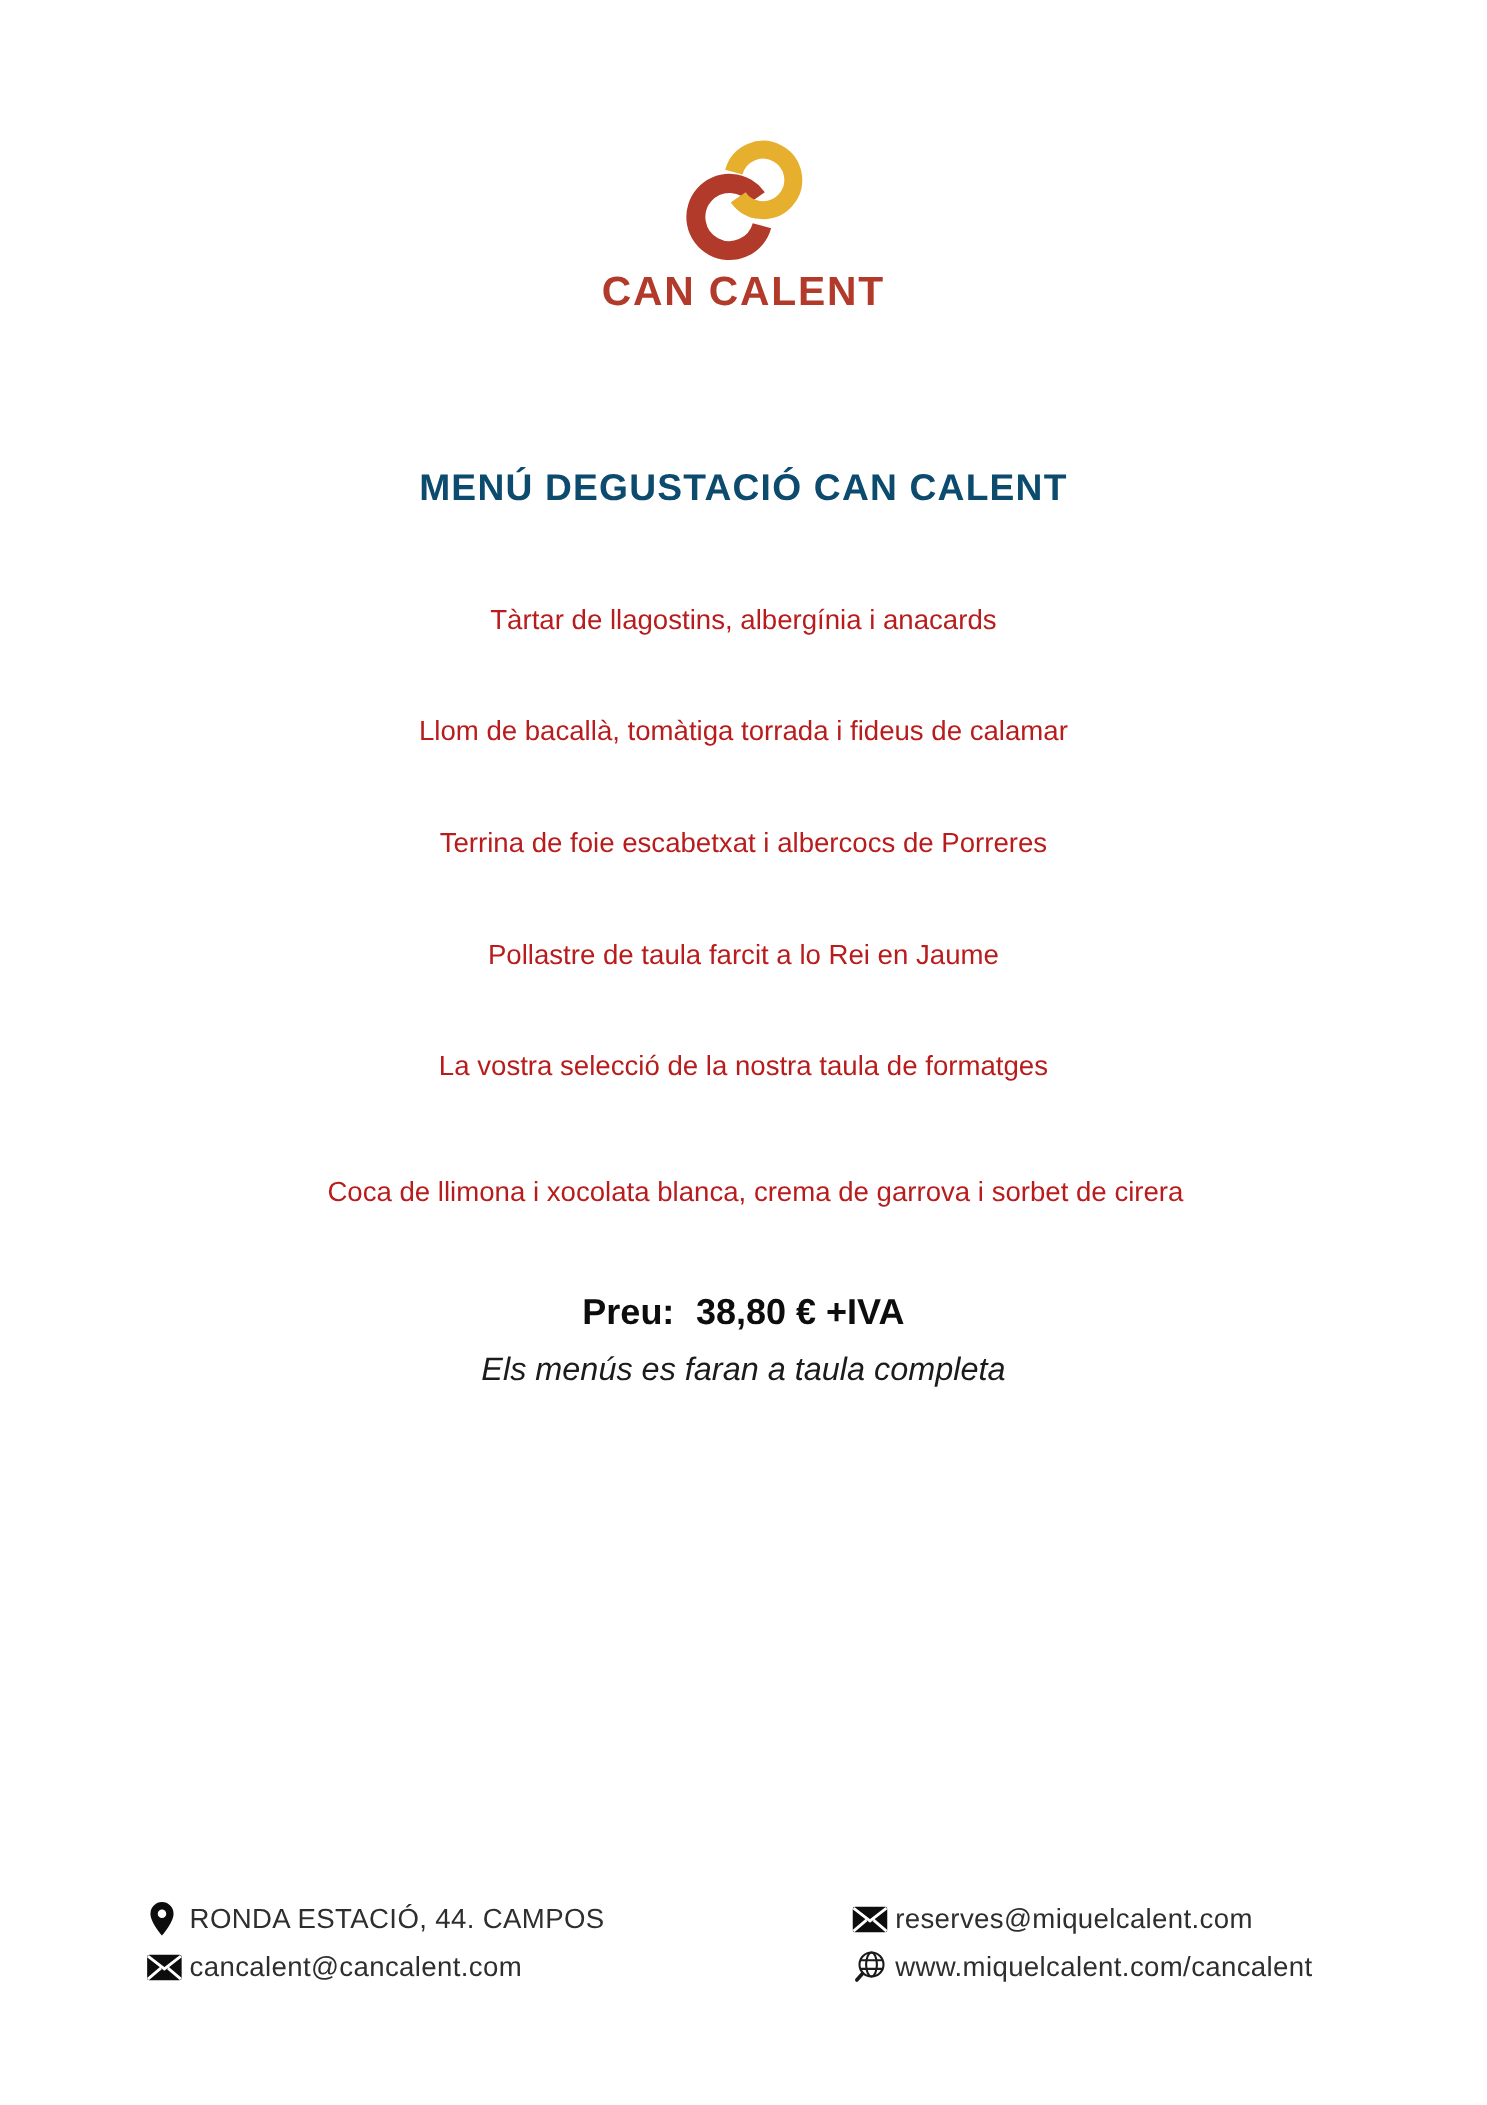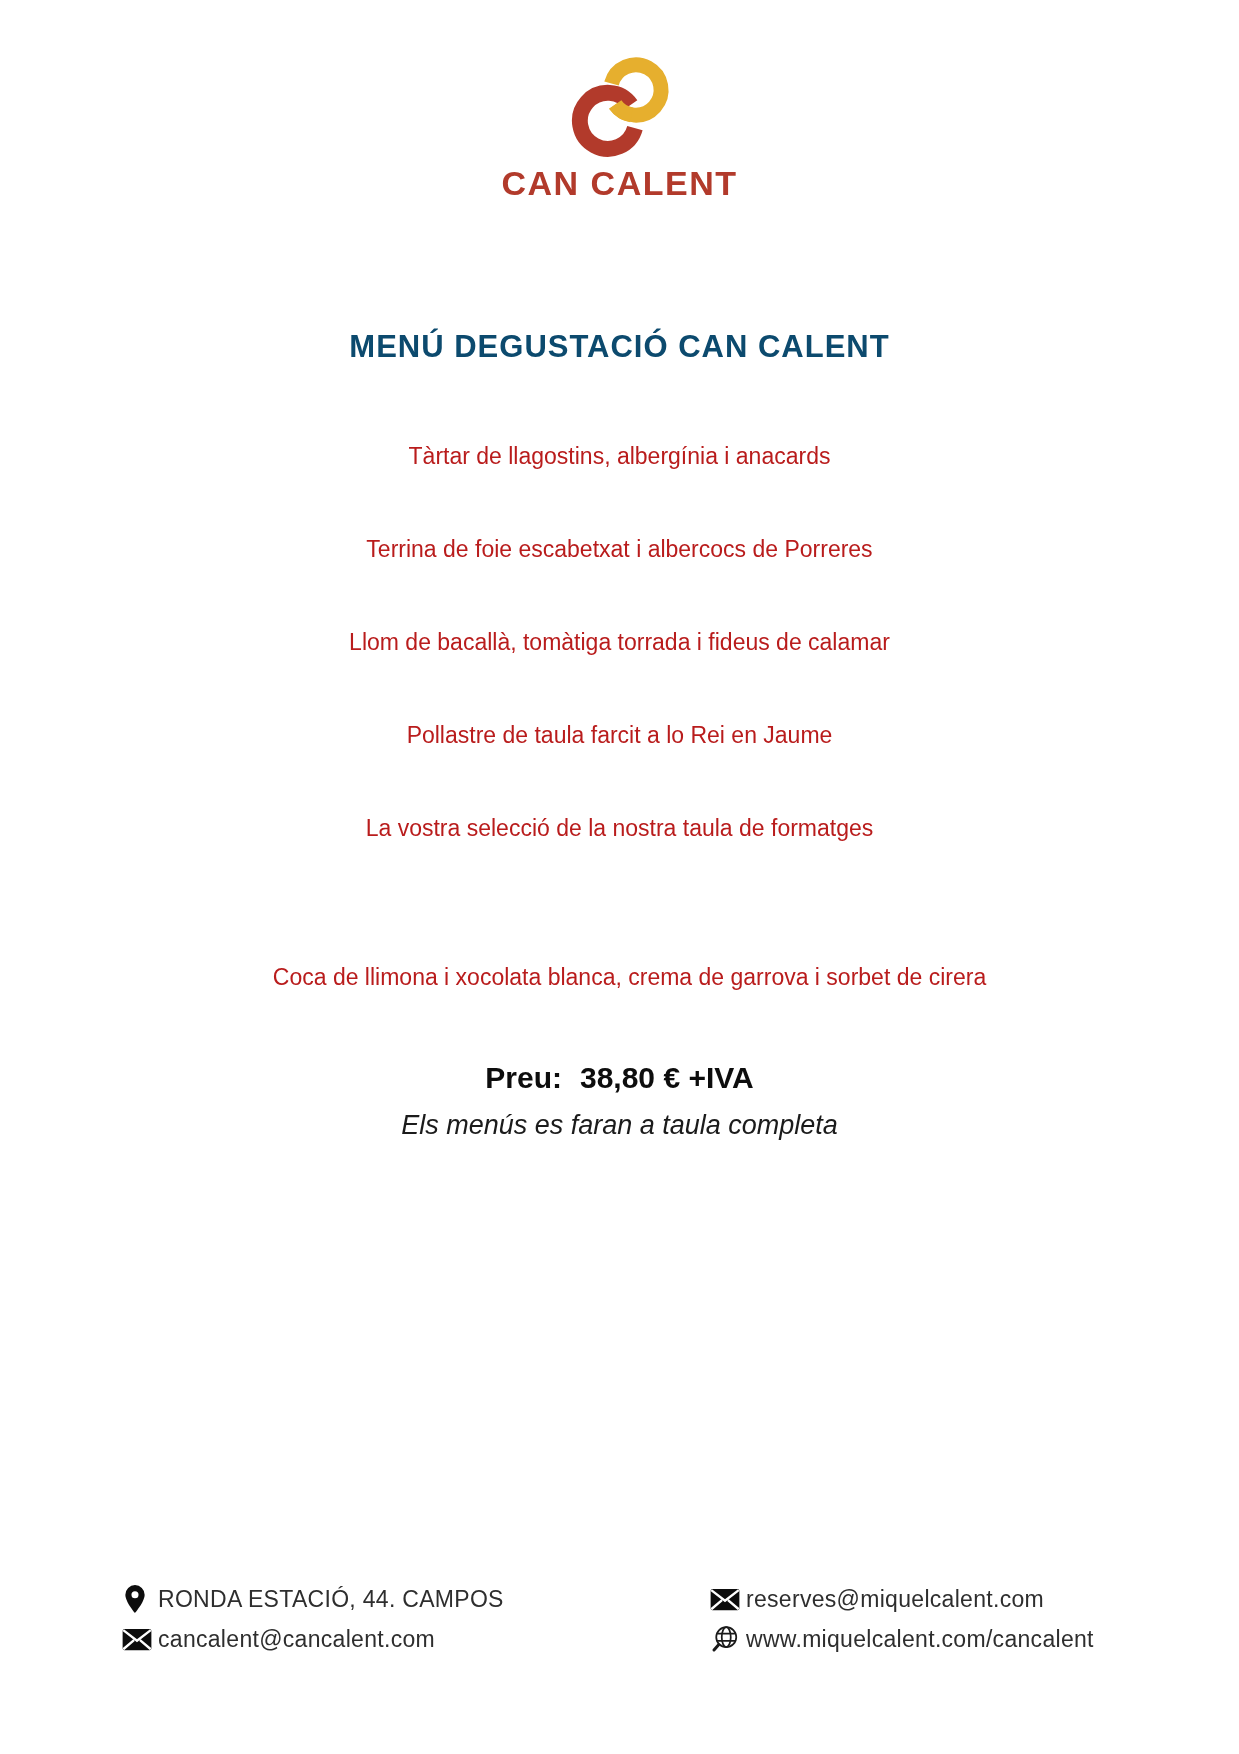--- a/index.html
+++ b/index.html
@@ -6,42 +6,42 @@
   body {
     width: 1239px; height: 1754px;
     font-family: "Liberation Sans", sans-serif;
     color: #1c1c1c;
     position: relative;
     overflow: hidden;
   }
   .page { position: relative; width: 100%; height: 100%; text-align: center; }
 
   
-  .brand-header { padding-top: 48px; }
+  .brand-header { padding-top: 108px; }
   .logo-mark { display: block; margin: 0 auto; width: 128px; height: 112px; }
   .brand-wordmark {
     margin-top: 4px;
     font-size: 34px; font-weight: 700; letter-spacing: 1.5px;
     color: #B23A2B;
   }
 
   
   .menu-title {
     margin: 122px 0 0 0;
     font-size: 31px; font-weight: 800; letter-spacing: 1px;
     line-height: 44px; color: #0c4a6e;
   }
   .menu-items { margin-top: 72px; }
   .menu-item {
     margin: 0 auto;
     font-size: 23px; font-weight: 400;
     line-height: 30px; color: #b91c1c;
   }
   .menu-item + .menu-item { margin-top: 63px; }
-  .menu-item.dessert { margin-top: 119px; padding-left: 20px; }
+  .menu-item.dessert { margin-top: 75px; padding-left: 20px; }
 
   .price-line {
     margin: 64px 0 0 0;
     font-size: 30px; font-weight: 800; line-height: 44px; color: #0d0d0d;
   }
   .price-line .price-label { margin-right: 18px; }
   .menu-note {
     margin: 12px 0 0 0;
     font-style: italic; font-size: 27px; line-height: 26px; color: #1b1b1b;
   }
@@ -74,22 +74,22 @@
       <path d="M 77.3 71.6 A 27 27 0 0 1 59.9 60.5" fill="none" stroke="#E6AF2E" stroke-width="16"></path>
     </svg>
     <div class="brand-wordmark">CAN CALENT</div>
   </header>
 
   <main>
     <h1 class="menu-title">MENÚ DEGUSTACIÓ CAN CALENT</h1>
 
     <div class="menu-items">
       <p class="menu-item">Tàrtar de llagostins, albergínia i anacards</p>
+      <p class="menu-item">Llom de bacallà, tomàtiga torrada i fideus de calamar</p>
       <p class="menu-item">Terrina de foie escabetxat i albercocs de Porreres</p>
-      <p class="menu-item">Llom de bacallà, tomàtiga torrada i fideus de calamar</p>
       <p class="menu-item">Pollastre de taula farcit a lo Rei en Jaume</p>
       <p class="menu-item">La vostra selecció de la nostra taula de formatges</p>
       <p class="menu-item dessert">Coca de llimona i xocolata blanca, crema de garrova i sorbet de cirera</p>
     </div>
 
     <p class="price-line">
       <span class="price-label">Preu:</span><span class="price-value">38,80 € +IVA</span>
     </p>
     <p class="menu-note">Els menús es faran a taula completa</p>
   </main>

